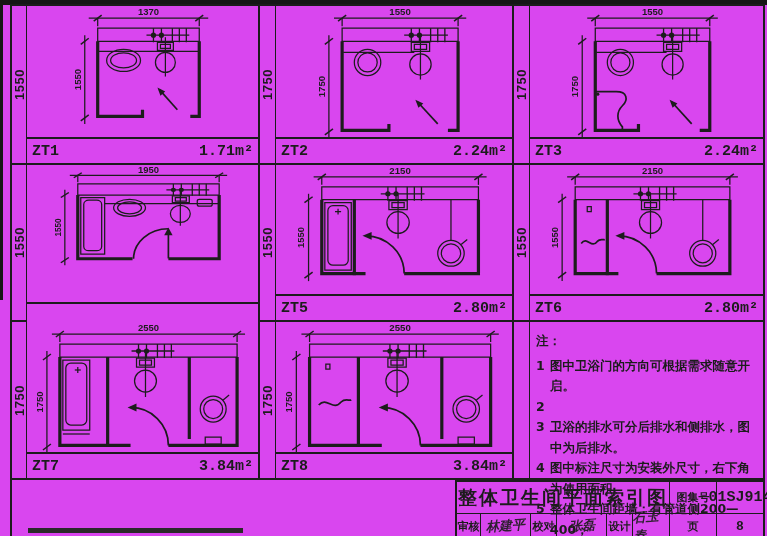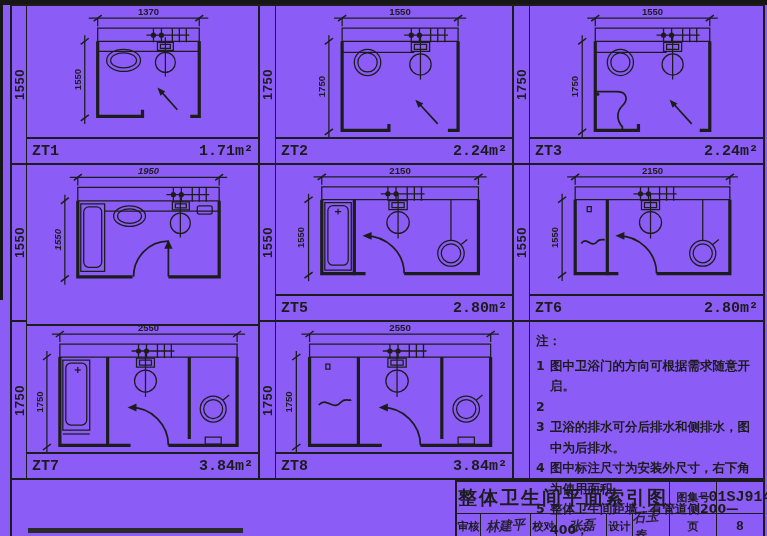--- a/index.html
+++ b/index.html
@@ -1,16 +1,16 @@
 <!DOCTYPE html>
 <html><head>
 <meta charset="utf-8">
 <style>
   html,body{margin:0;padding:0;background:#e8e8e4;}
-  .sheet{position:relative;width:767px;height:536px;background:#8b5cf6;overflow:hidden;
+  .sheet{position:relative;width:767px;height:536px;background:#d946ef;overflow:hidden;
          font-family:"Liberation Sans",sans-serif;color:#1c1c1c;}
   .abs{position:absolute;box-sizing:border-box;}
   
   .scan-top{left:0;top:0;width:767px;height:5px;background:#161616;}
   .scan-left{left:0;top:0;width:3px;height:300px;background:#161616;}
   .scan-bottom{left:28px;top:528px;width:215px;height:5px;background:#2a2a2a;}
   .left-tail{left:10px;top:478px;width:2px;height:58px;background:#1c1c1c;}
   
   .strip{border-left:2px solid #1c1c1c;border-right:1.3px solid #1c1c1c;border-bottom:2px solid #1c1c1c;
          display:flex;align-items:center;justify-content:center;}
@@ -204,21 +204,21 @@
     </svg>
     <div class="bar">
       <span class="zt">ZT3</span>
       <span class="area">2.24m²</span>
     </div>
   </div>
 
   <div class="abs strip" style="left:10px;top:165px;width:17px;height:157px;">
     <span class="vlab">1550</span>
   </div>
-  <div class="abs main" style="left:27px;top:165px;width:231px;height:161px;font-style:italic;">
+  <div class="abs main" style="left:27px;top:165px;width:231px;height:139px;">
     <svg class="plan" viewBox="0 0 232 133" preserveAspectRatio="none">
       <g class="thin">
         <line x1="43" y1="12" x2="201" y2="12"></line>
         <line x1="51" y1="12" x2="51" y2="20"></line>
           <line x1="193" y1="12" x2="193" y2="20"></line>
         <use href="#g-tick" x="51" y="12"></use>
           <use href="#g-tick" x="193" y="12"></use>
         <line x1="38" y1="29" x2="38" y2="117"></line>
         <use href="#g-tick" x="38" y="35"></use>
           <use href="#g-tick" x="38" y="111"></use>

